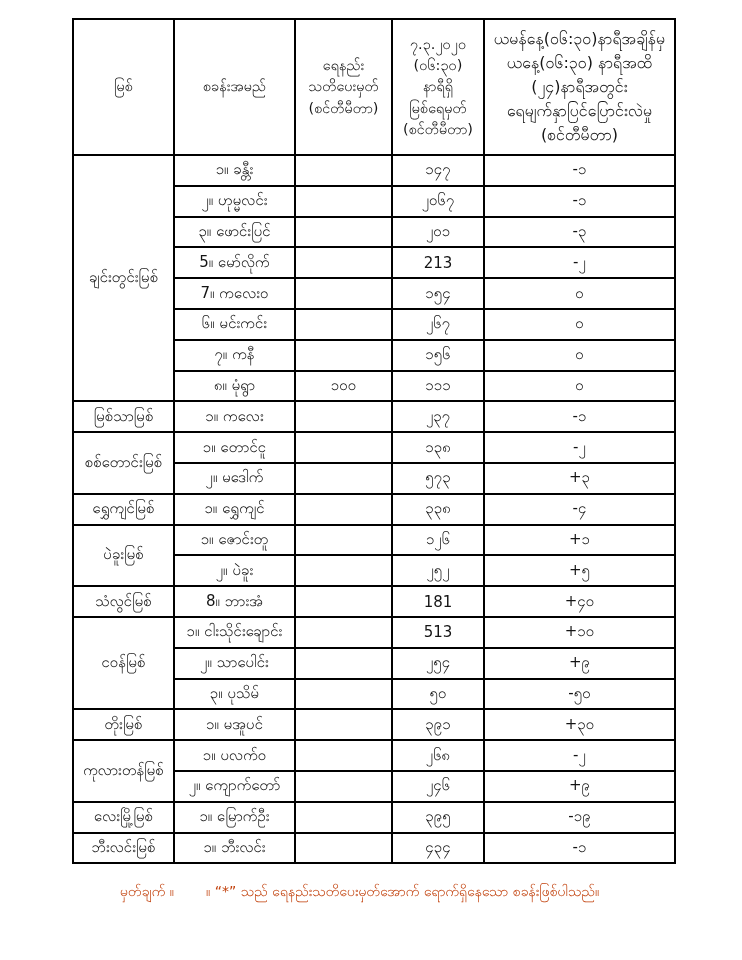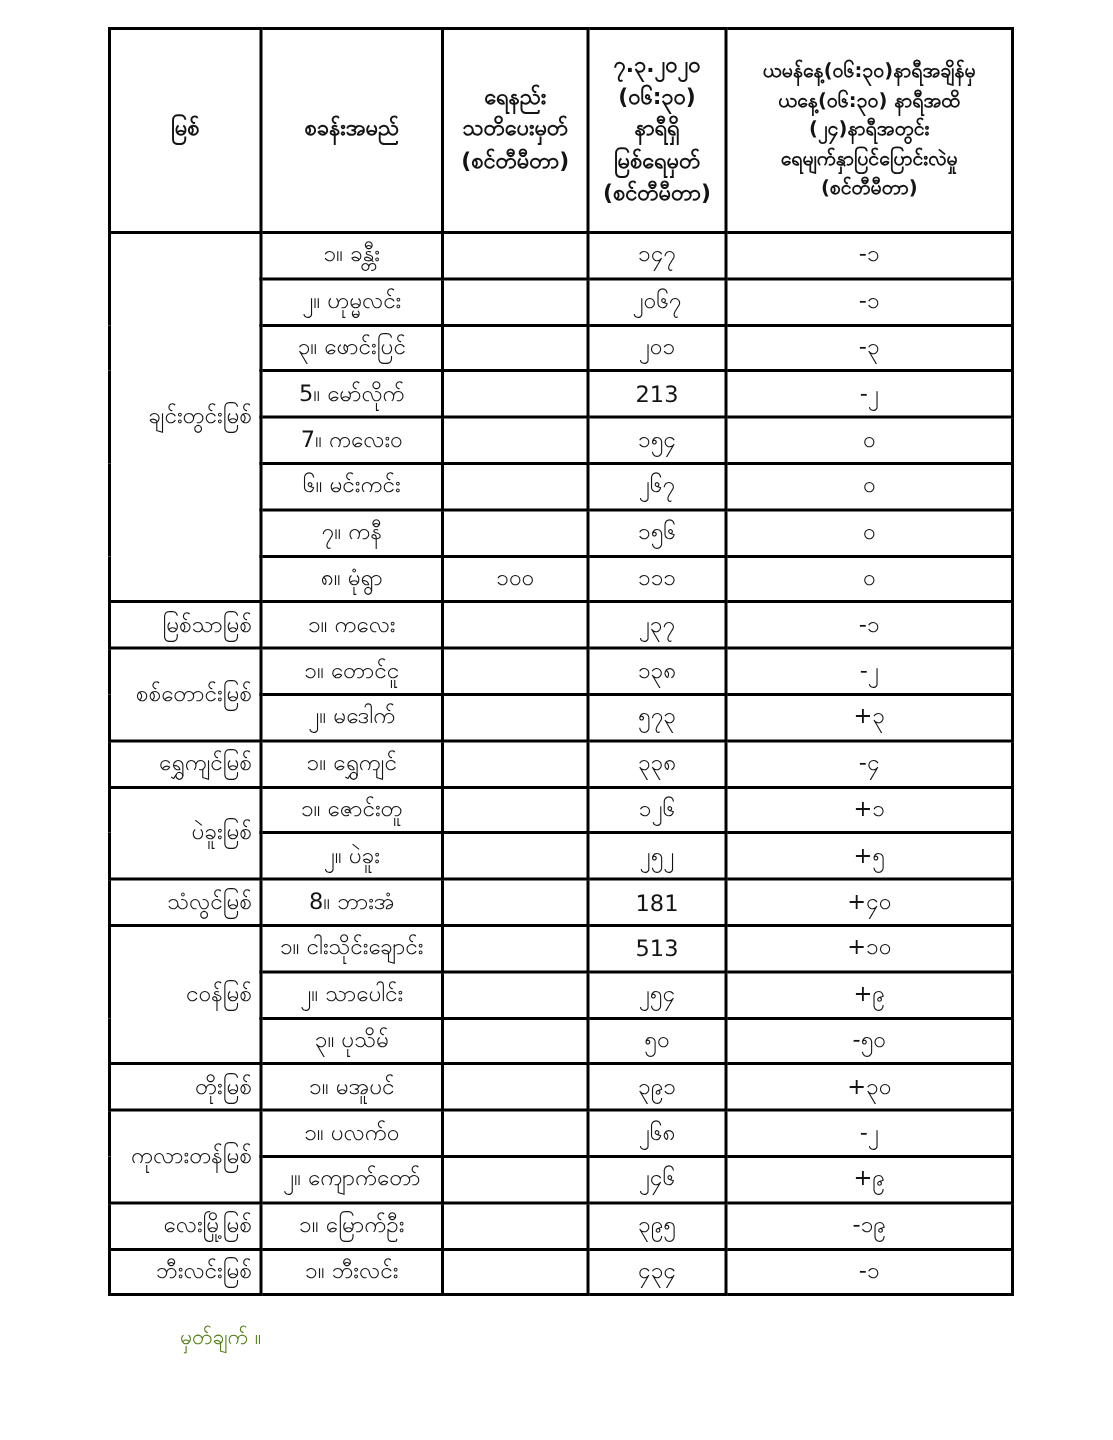--- a/index.html
+++ b/index.html
@@ -19,36 +19,36 @@
     border-collapse: collapse;
     table-layout: fixed;
   }
   table.levels th, table.levels td {
     border: 2px solid #000000;
     padding: 0 5px;
     color: #141414;
   }
   tr.head th {
     height: 136px;
-    font-weight: bold;
+    font-weight: normal;
     font-size: 14.5px;
     line-height: 1.45;
     text-align: center;
     vertical-align: middle;
     white-space: pre-line;
   }
-  tr.head th.small { font-size: 13px; line-height: 1.5; padding: 0 2px; }
+  tr.head th.small { font-size: 16px; line-height: 1.5; padding: 0 2px; }
   tr.r td { height: 30.8px; font-size: 15px; vertical-align: middle; }
-  td.river   { text-align: right;  padding-left: 5px;  font-size: 15px; }
+  td.river   { text-align: center;  padding-left: 5px;  font-size: 15px; }
   td.station { text-align: center;  padding-left: 8px; }
   td.num     { text-align: center; }
 
   .footnote {
     position: absolute; left: 120px; top: 882px;
-    font-size: 14px; color: #4d7c0f;
+    font-size: 14px; color: #c2410c;
     display: flex; gap: 32px; white-space: nowrap;
   }
 </style>
 </head>
 <body>
 
 <div class="sheet">
 
   <table class="levels">
     <colgroup>
@@ -234,15 +234,16 @@
       <td class="station">၁။ ဘီးလင်း</td>
       <td class="num"></td>
       <td class="num">၄၃၄</td>
       <td class="num">-၁</td>
     </tr>
   </tbody>
     </table>
 
   <div class="footnote">
     <span>မှတ်ချက် ။</span>
+    <span>။ “*” သည် ရေနည်းသတိပေးမှတ်အောက် ရောက်ရှိနေသော စခန်းဖြစ်ပါသည်။</span>
   </div>
 
 </div>
 
 </body></html>

